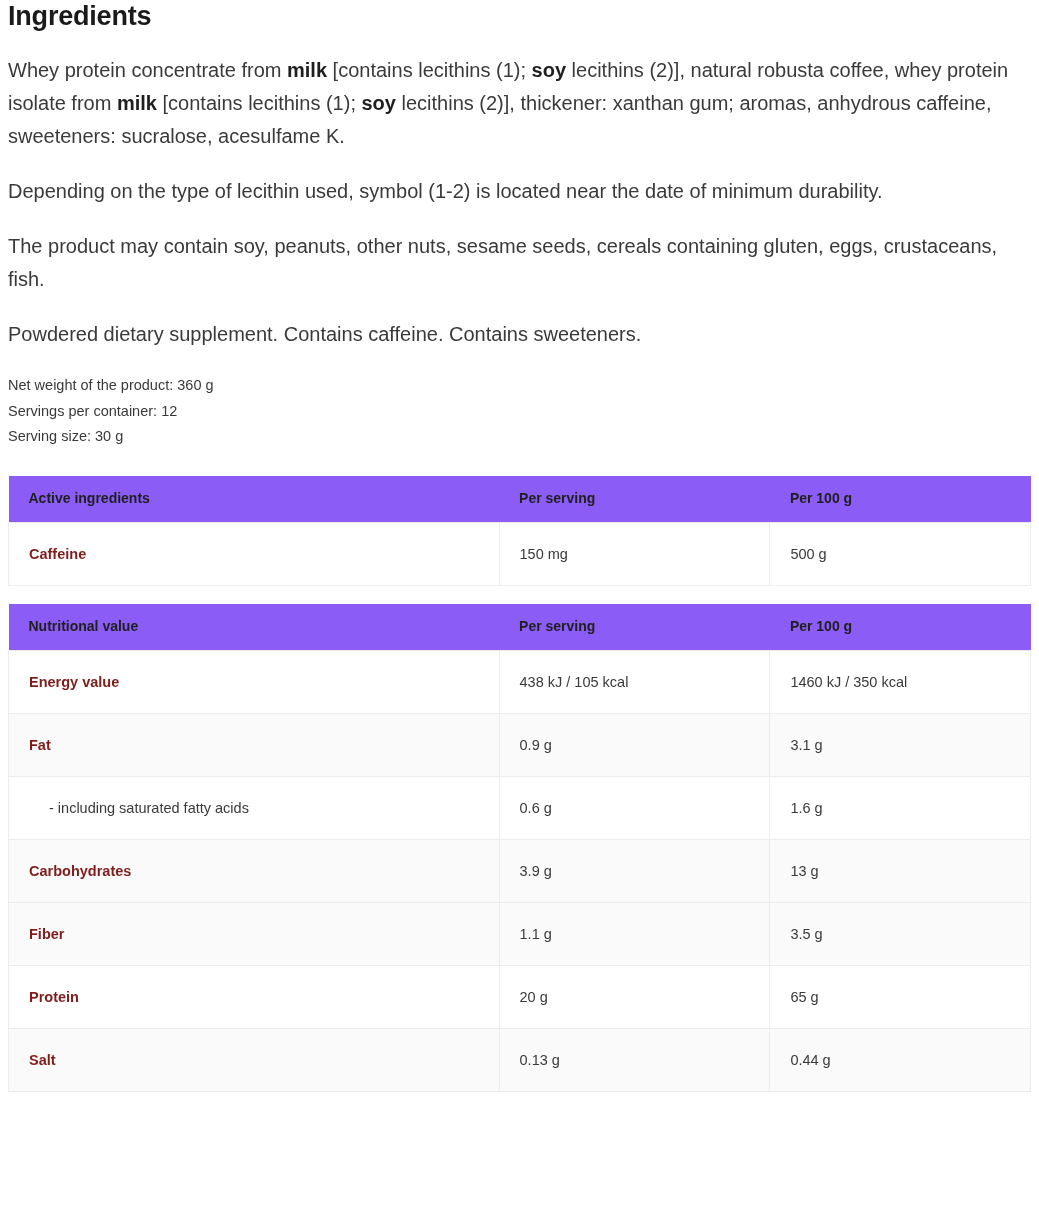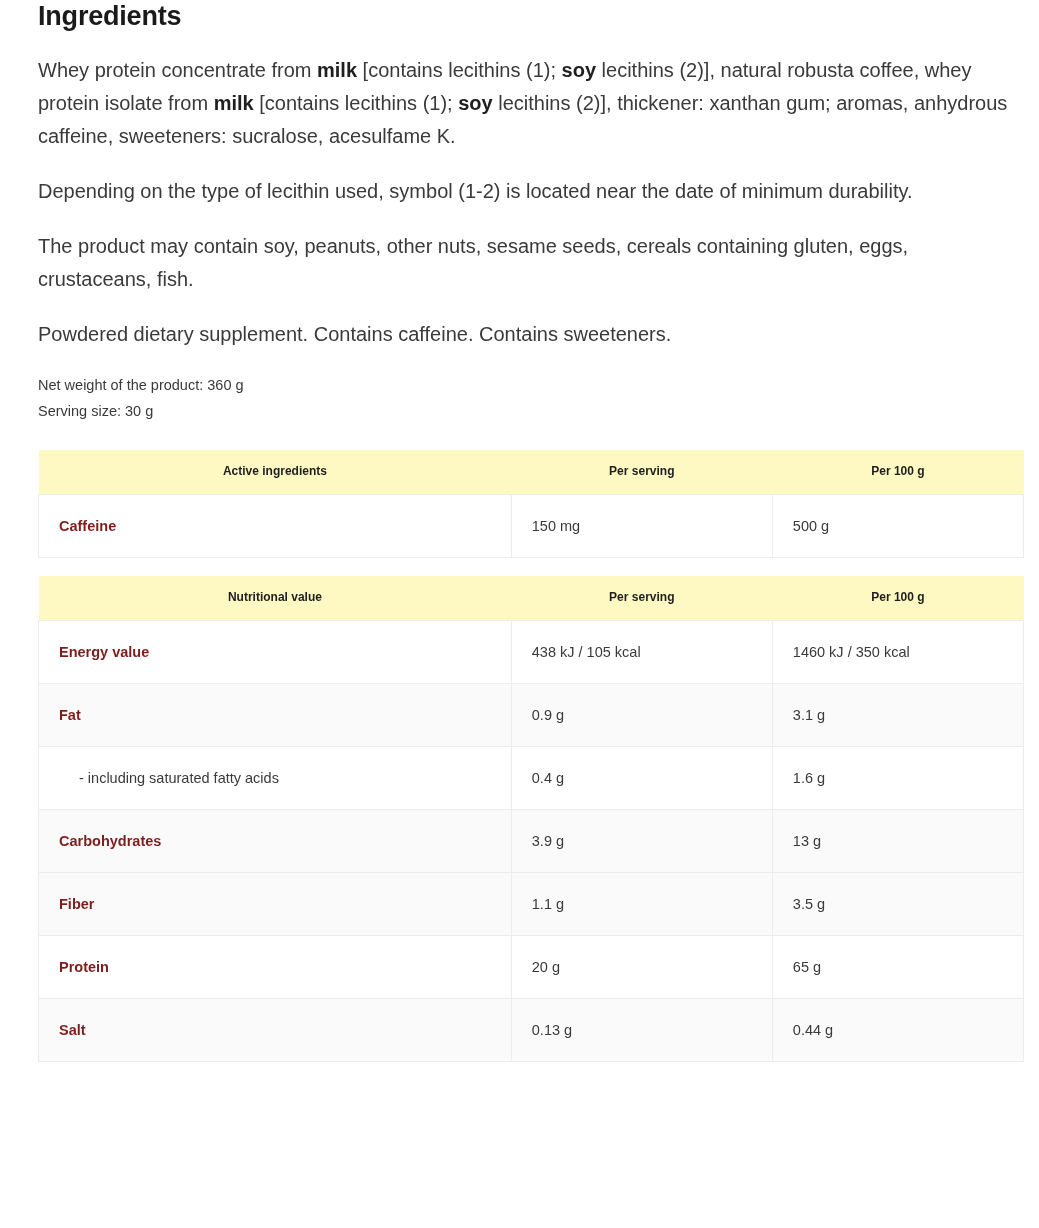--- a/index.html
+++ b/index.html
@@ -9,22 +9,21 @@
     background: #ffffff;
   }
   body {
     width: 1039px;
     min-height: 1228px;
     font-family: "Liberation Sans", sans-serif;
     color: #2b2b2b;
     -webkit-font-smoothing: antialiased;
   }
   .page {
-    padding: 0 15px;
-    margin-left: 23px;
+    padding: 0 8px;
   }
   h2.section-title {
     font-size: 27px;
     line-height: 1.2;
     font-weight: bold;
     color: #1a1a1a;
     margin: 0 0 22px 0;
     letter-spacing: -0.2px;
   }
   h2.section-title.second {
@@ -49,27 +48,27 @@
   table.nft {
     width: 100%;
     border-collapse: collapse;
     table-layout: fixed;
     margin-bottom: 0;
   }
   table.nft col.c1 { width: 48%; }
   table.nft col.c2 { width: 26.5%; }
   table.nft col.c3 { width: 25.5%; }
   table.nft th {
-    text-align: center;
-    font-size: 12px;
+    text-align: left;
+    font-size: 14px;
     font-weight: bold;
     color: #1f1f1f;
     padding: 14px 20px 16px 20px;
     border: none;
-    background: #fef9c3;
+    background: #8b5cf6;
   }
   table.nft td {
     font-size: 14.5px;
     color: #3a3a3a;
     padding: 23px 20px;
     border: 1px solid #ececec;
     vertical-align: middle;
   }
   table.nft td.label {
     font-weight: bold;
@@ -95,20 +94,21 @@
   <div id="ingredients-paragraphs">
       <p class="para"><span>Whey protein concentrate from </span><b>milk</b><span> [contains lecithins (1); </span><b>soy</b><span> lecithins (2)], natural robusta coffee, whey protein isolate from </span><b>milk</b><span> [contains lecithins (1); </span><b>soy</b><span> lecithins (2)], thickener: xanthan gum; aromas, anhydrous caffeine, sweeteners: sucralose, acesulfame K.</span></p>
       <p class="para"><span>Depending on the type of lecithin used, symbol (1-2) is located near the date of minimum durability.</span></p>
       <p class="para"><span>The product may contain soy, peanuts, other nuts, sesame seeds, cereals containing gluten, eggs, crustaceans, fish.</span></p>
       <p class="para"><span>Powdered dietary supplement. Contains caffeine. Contains sweeteners.</span></p>
     </div>
 
 
   <div class="servings-block">
     <div>Net weight of the product: 360 g</div>
+    <div>Servings per container: 12</div>
     <div>Serving size: 30 g</div>
   </div>
 
   <table class="nft">
     <colgroup>
         <col class="c1">
         <col class="c2">
         <col class="c3">
       </colgroup>
     <thead>
@@ -148,21 +148,21 @@
           <td>438 kJ / 105 kcal</td>
           <td>1460 kJ / 350 kcal</td>
         </tr>
         <tr class="alt">
           <td class="label">Fat</td>
           <td>0.9 g</td>
           <td>3.1 g</td>
         </tr>
         <tr>
           <td class="sub">- including saturated fatty acids</td>
-          <td>0.4 g</td>
+          <td>0.6 g</td>
           <td>1.6 g</td>
         </tr>
         <tr class="alt">
           <td class="label">Carbohydrates</td>
           <td>3.9 g</td>
           <td>13 g</td>
         </tr>
         <tr class="alt">
           <td class="label">Fiber</td>
           <td>1.1 g</td>

